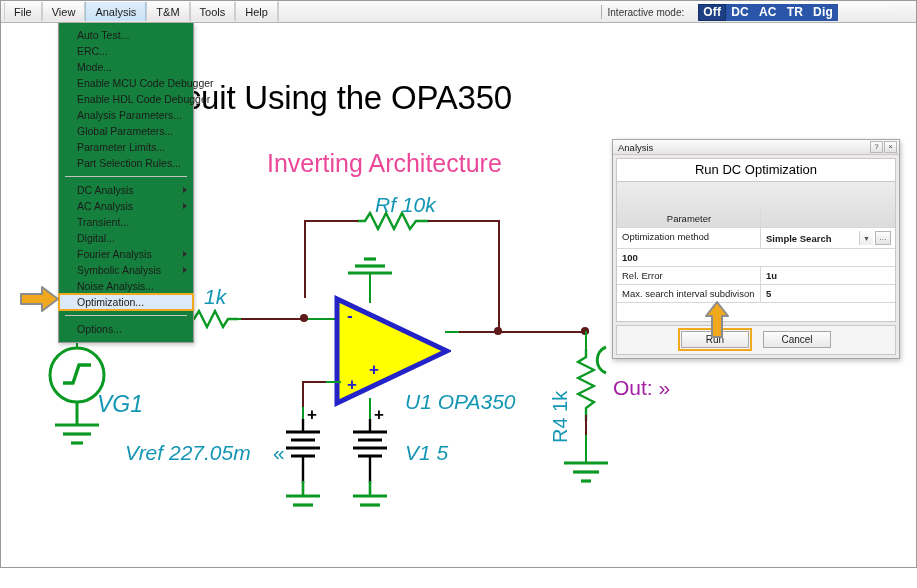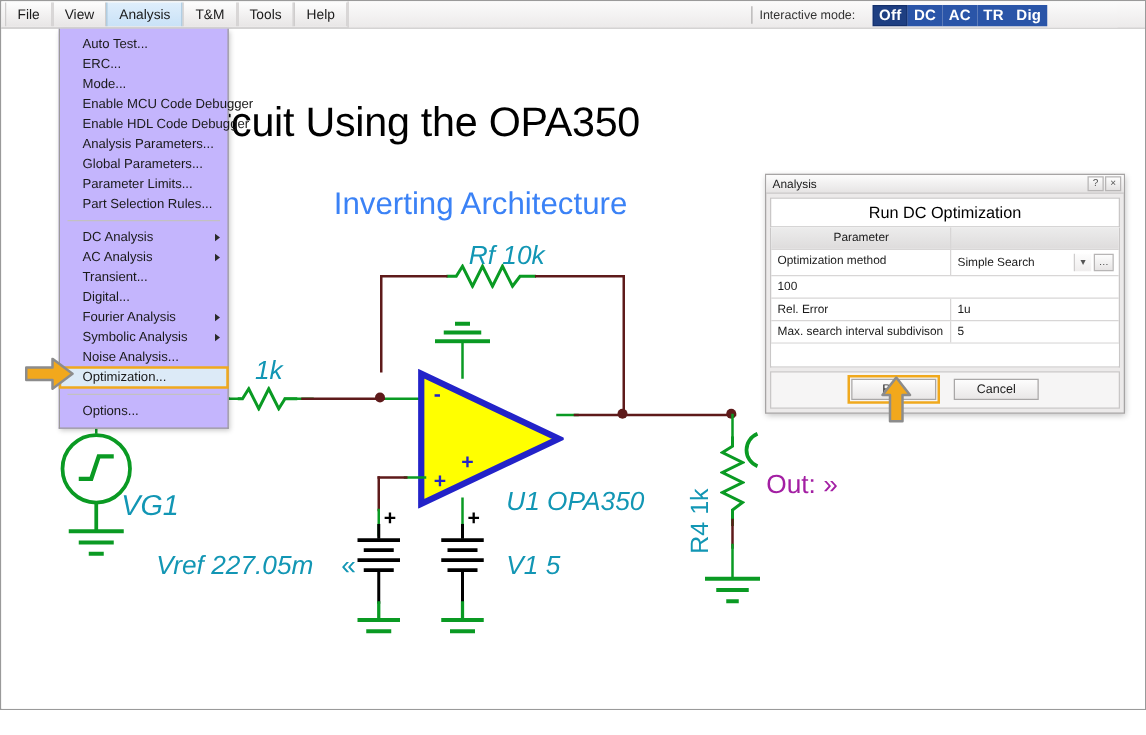--- a/index.html
+++ b/index.html
@@ -88,21 +88,21 @@
 
   
   #schem-title {
     position: absolute; left: 108px; top: 56px;
     font-size: 33px; color: #000000;
     white-space: nowrap;
     letter-spacing: -.2px;
   }
   #schem-subtitle {
     position: absolute; left: 266px; top: 126px;
-    font-size: 25px; color: #3b82f6;
+    font-size: 25px; color: #ec4899;
     white-space: nowrap;
   }
 
   
   .wire { position: absolute; background: #5e1a1a; }
   .wire.h { height: 2px; }
   .wire.v { width: 2px; }
   .pin  { position: absolute; background: #0a9a23; }
   .pin.h { height: 2px; }
   .pin.v { width: 2px; }
@@ -157,23 +157,23 @@
 
   
   .lbl-rot {
     position: absolute; color: #1296b4; font-size: 20px;
     transform: rotate(-90deg); transform-origin: left top;
     white-space: nowrap;
   }
 
   
   #dropdown {
-    position: absolute; left: 46px; top: 22px;
+    position: absolute; left: 57px; top: 22px;
     width: 136px;
-    background: #c4b5fd;
+    background: #15803d;
     border: 1px solid #9b9999;
     border-top: none;
     box-shadow: 1px 2px 4px rgba(0,0,0,.22);
     padding: 4px 0 5px 0;
     z-index: 40;
   }
   .dd-item {
     position: relative;
     height: 16px; line-height: 16px;
     padding-left: 18px; padding-right: 12px;
@@ -252,22 +252,22 @@
     white-space: nowrap; overflow: hidden;
   }
   .dlg-cell-v {
     flex: 1;
     font-size: 9.5px; color: #1a1a1a;
     padding: 3px 4px 3px 5px;
     display: flex; align-items: center;
     white-space: nowrap; overflow: hidden;
   }
   .dlg-row.head .dlg-cell-k,
-  .dlg-row.head .dlg-cell-v { justify-content: center; text-align: center; }
-  .dlg-cell-v .val { flex: 1; }
+  .dlg-row.head .dlg-cell-v { justify-content: center; text-align: center; margin-top: 28px; }
+  .dlg-cell-v .val { flex: 1; font-weight: bold; }
   .combo-arrow {
     width: 14px; height: 14px;
     border-left: 1px solid #cfcdcd;
     display: flex; align-items: center; justify-content: center;
     color: #555; font-size: 7px;
     background: linear-gradient(#fdfdfd,#efeded);
   }
   .combo-dots {
     width: 16px; height: 14px; margin-left: 2px;
     background: linear-gradient(#fdfdfd,#e6e4e4);

